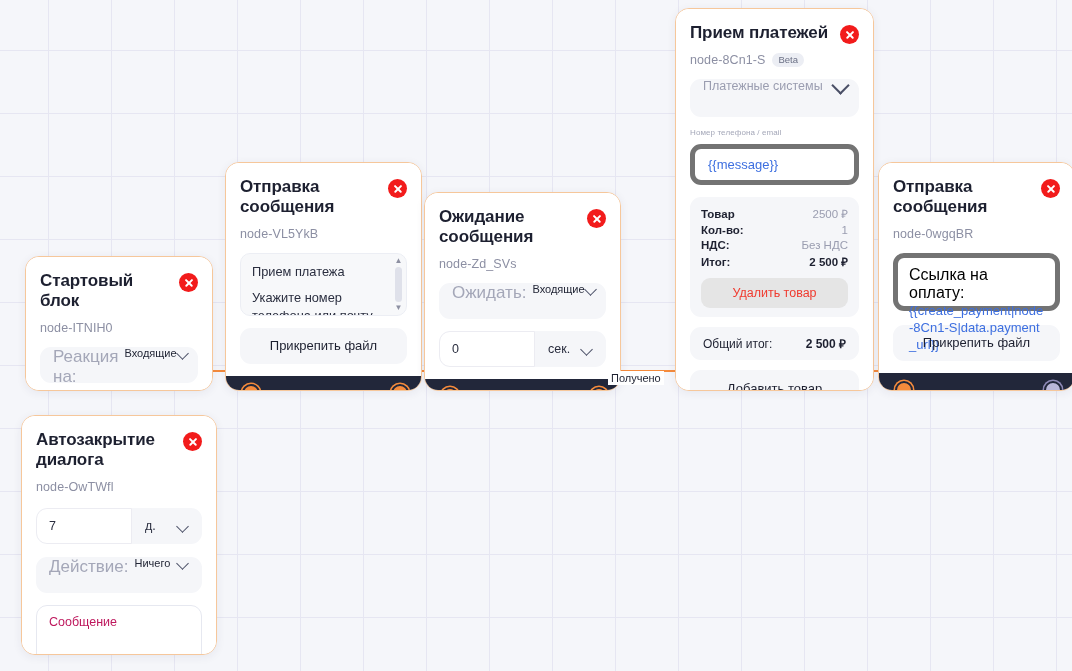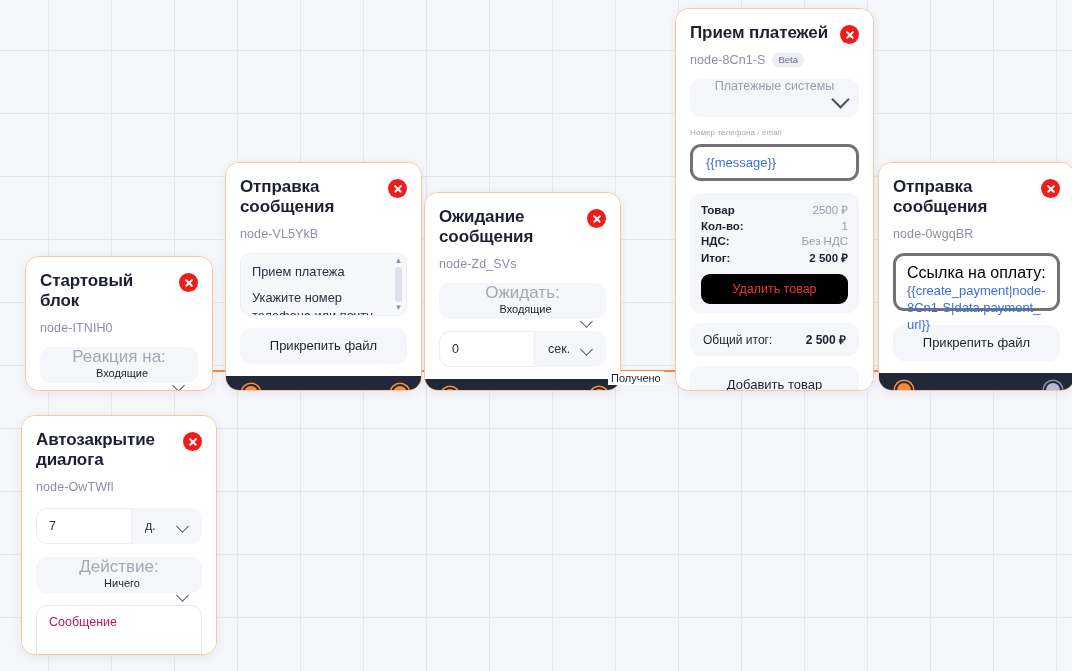--- a/index.html
+++ b/index.html
@@ -85,24 +85,22 @@
     line-height: 1;
   }
 
   
   .field {
     margin-top: 12px;
     background: #f5f6f9;
     border-radius: 11px;
     height: 36px;
     display: flex;
-    align-items: center;
     padding: 0 13px;
     cursor: pointer;
-    flex-direction: column;
   }
   .field .lbl { font-size: 17px; color: #a4a7b8; }
   .field .val { font-size: 11px; color: #222636; font-weight: 400; margin-left: 6px; }
   .field .ph  { font-size: 12.5px; color: #9a9db0; }
   .chev { margin-left: auto; width: 12px; height: 12px; position: relative; }
   .chev::before {
     content: "";
     position: absolute; left: 1px; top: 2px;
     width: 8px; height: 8px;
     border-right: 1.7px solid #4a4f66;
@@ -169,21 +167,21 @@
     position: absolute; right: 3px; top: 3px; bottom: 3px; width: 9px;
     display: flex; flex-direction: column; align-items: center;
     cursor: pointer;
   }
   .scrollbar .arw { font-size: 8px; color: #8d90a2; line-height: 8px; }
   .scrollbar .track { flex: 1 1 auto; width: 7px; background: #dfe1ea; border-radius: 4px; margin: 2px 0; }
 
   .input-box {
     margin-top: 7px;
     background: #fff;
-    border: 3px solid #737373;
+    border: 5px solid #737373;
     border-radius: 11px;
     min-height: 36px;
     display: flex; align-items: center;
     padding: 7px 13px;
     cursor: text;
   }
   .input-box .tpl { font-size: 13px; color: #3d6fe0; line-height: 1.33; word-break: break-all; }
   .micro-label { font-size: 8px; color: #a4a7b8; margin-top: 11px; letter-spacing: 0.1px; }
 
   .textarea-empty {
@@ -205,21 +203,21 @@
     border-radius: 11px;
     padding: 9px 11px 9px 11px;
   }
   .prow { display: flex; justify-content: space-between; align-items: baseline; }
   .prow + .prow { margin-top: 3px; }
   .prow .k { font-size: 11.5px; color: #1d2030; font-weight: 700; }
   .prow .v { font-size: 11.5px; color: #9a9db0; text-align: center; }
   .prow .v.dark { color: #1d2030; font-weight: 700; }
   .danger-btn {
     margin-top: 9px;
-    background: #000000;
+    background: #e5e5e5;
     border-radius: 9px;
     height: 30px;
     display: flex; align-items: center; justify-content: center;
     font-size: 12.5px; color: #f03a2e;
     cursor: pointer;
   }
   .total-row {
     margin-top: 10px;
     background: #f5f6f9;
     border-radius: 11px;

